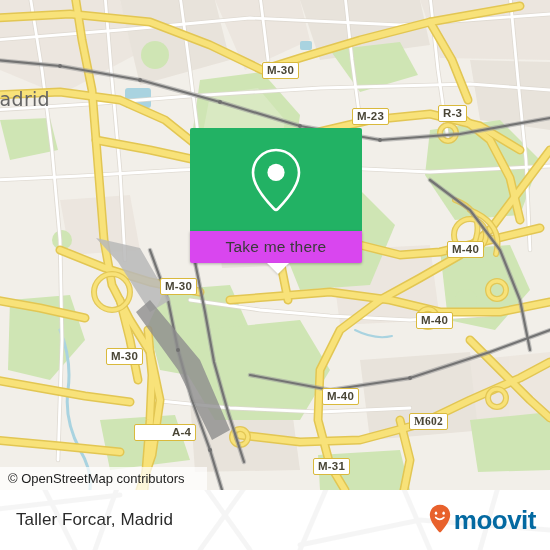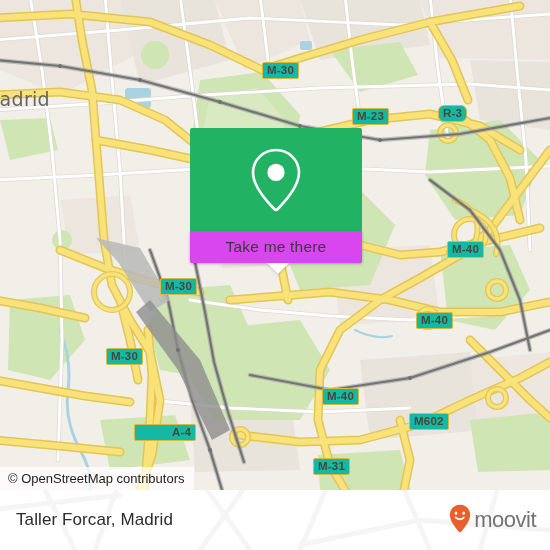--- a/index.html
+++ b/index.html
@@ -11,31 +11,31 @@
   #mapsvg{position:absolute;left:0;top:0;}
 
   
   .city-label{
     position:absolute;font-family:"DejaVu Sans","Liberation Sans",sans-serif;
     font-size:19px;color:#656565;letter-spacing:.3px;white-space:nowrap;
   }
 
   
   .shield{
-    position:absolute;background:#14b8a6;border:1.5px solid #d9b93c;border-radius:2px;
+    position:absolute;background:#ffffff;border:1.5px solid #d9b93c;border-radius:2px;
     color:#4a4636;font-size:11.5px;font-weight:bold;font-family:"Liberation Sans",sans-serif;
     padding:1px 4px 2px 4px;line-height:12px;white-space:nowrap;letter-spacing:.2px;
     box-sizing:border-box;text-align:center;
   }
 
   
   #attrib{
     position:absolute;left:0;bottom:0;height:23px;line-height:23px;
     background:rgba(255,255,255,.72);color:#1c1c1c;font-size:13px;
-    padding:0 9px 0 8px;white-space:nowrap;font-family:"Liberation Sans",sans-serif;
+    padding:0 22px 0 8px;white-space:nowrap;font-family:"Liberation Sans",sans-serif;
   }
 
   
   #callout{position:absolute;left:190px;top:128px;width:172px;}
   #callout-top{
     width:172px;height:103px;background:#22b264;border-radius:2px 2px 0 0;
     display:flex;align-items:center;justify-content:center;
   }
   #callout-btn{
     width:172px;height:32px;background:#d946ef;border-radius:0 0 2px 2px;
@@ -51,21 +51,21 @@
   }
 
   
   #footer{position:absolute;left:0;top:490px;width:550px;height:60px;background:#fff;overflow:hidden;}
   #footer-watermark{position:absolute;left:0;top:0;width:550px;height:60px;opacity:.5;}
   #place-name{
     position:absolute;left:16px;top:50%;transform:translateY(-50%);
     font-size:17px;color:#2b2b2b;white-space:nowrap;letter-spacing:.1px;
   }
   #brand{position:absolute;right:14px;top:50%;transform:translateY(-50%);display:flex;align-items:center;}
-  #brand-word{font-size:22px;font-weight:normal;color:#737373;letter-spacing:-.5px;line-height:30px;}
+  #brand-word{font-size:26px;font-weight:bold;color:#0369a1;letter-spacing:-.5px;line-height:30px;}
 </style>
 </head>
 <body>
 
 <div id="app">
 
   <div id="map">
     <svg id="mapsvg" width="550" height="490" viewBox="0 0 550 490">
       <defs>
         <style>
@@ -257,28 +257,28 @@
           <circle cx="178" cy="350" r="2"></circle>
         <circle cx="210" cy="450" r="2"></circle>
           <circle cx="410" cy="378" r="2"></circle>
       </g>
     </svg>
 
     <div class="city-label" style="left:-6px;top:88px;">ladrid</div>
 
     <div class="shield" style="left:262px;top:62px;">M-30</div>
     <div class="shield" style="left:352px;top:108px;text-align:right;">M-23</div>
-    <div class="shield" style="left:438px;top:105px;border-radius:6px;">R-3</div>
+    <div class="shield" style="left:438px;top:105px;">R-3</div>
     <div class="shield" style="left:447px;top:241px;">M-40</div>
     <div class="shield" style="left:416px;top:312px;">M-40</div>
     <div class="shield" style="left:160px;top:278px;">M-30</div>
     <div class="shield" style="left:106px;top:348px;">M-30</div>
     <div class="shield" style="left:134px;top:424px;padding-left:37px;">A-4</div>
     <div class="shield" style="left:322px;top:388px;">M-40</div>
-    <div class="shield" style="left:409px;top:413px;">M602</div>
+    <div class="shield" style="left:409px;top:413px;font-family:Liberation Serif, serif;">M602</div>
     <div class="shield" style="left:313px;top:458px;">M-31</div>
 
     <div id="attrib">© OpenStreetMap contributors</div>
 
     <div id="callout">
       <div id="callout-top">
         <svg width="56" height="68" viewBox="0 0 56 68">
           <path d="M28 4 C15.3 4 5 14.1 5 26.6 C5 40.5 20.8 57.5 26.2 63.0 C27.2 64.0 28.8 64.0 29.8 63.0 C35.2 57.5 51 40.5 51 26.6 C51 14.1 40.7 4 28 4 Z" fill="none" stroke="#ffffff" stroke-width="2.6"></path>
           <circle cx="28" cy="26.4" r="8.6" fill="#ffffff"></circle>
         </svg>

